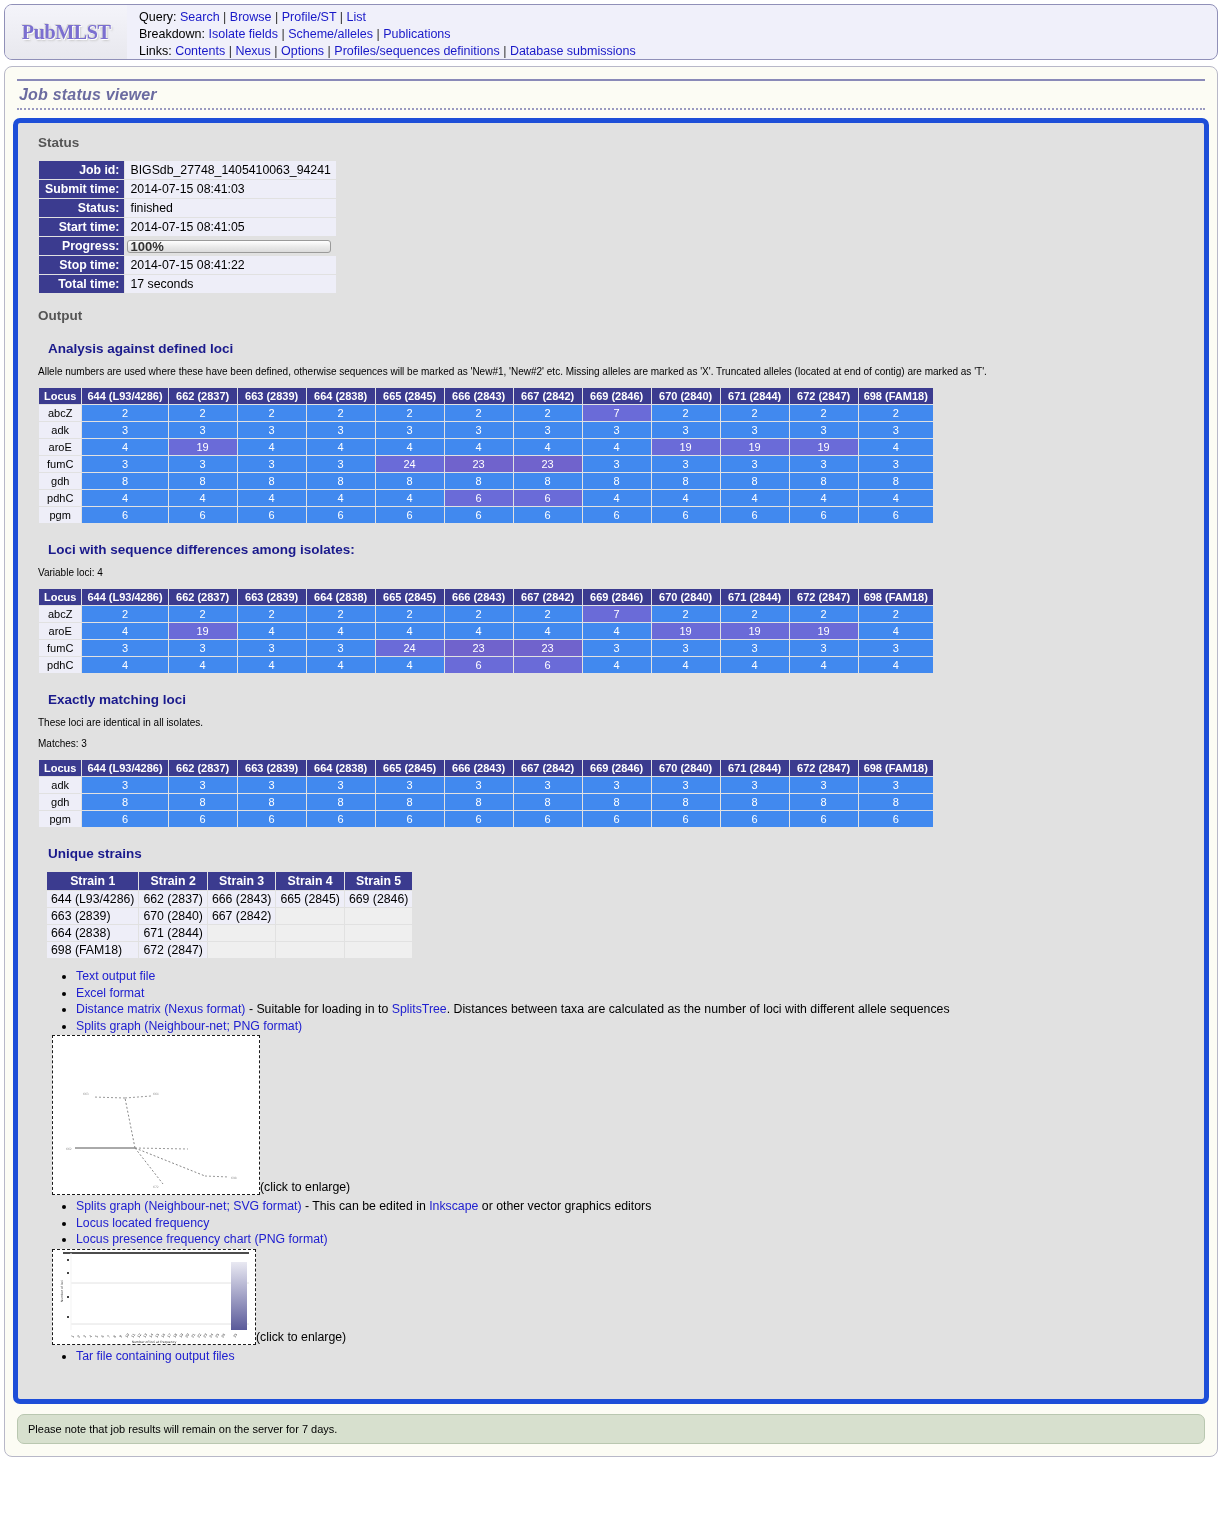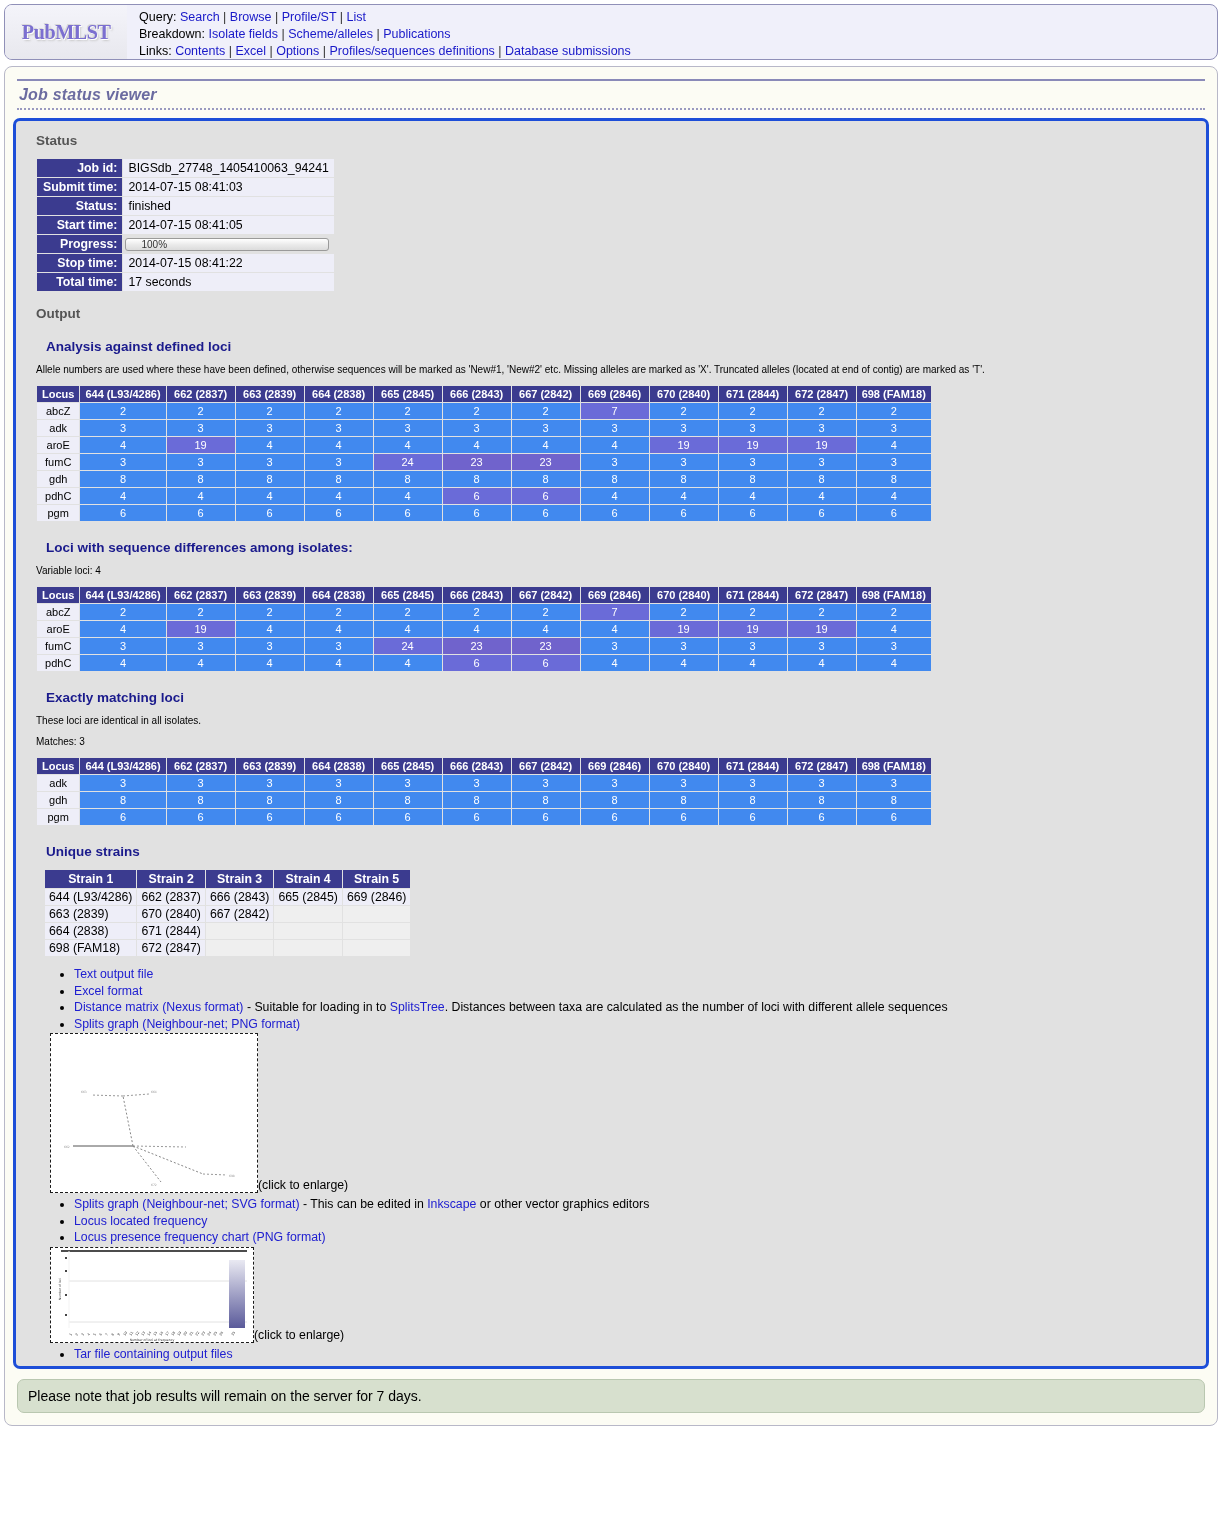--- a/index.html
+++ b/index.html
@@ -67,24 +67,24 @@
     margin: 5px 0 4px 6px;
     letter-spacing: 0.2px;
   }
   .title-rule-bot {
     border-top: 2px dotted #9a9ac0;
     margin: 0 4px 8px 4px;
   }
 
   
   .content-box {
-    border: 3px solid #1d4ed8;
+    border: 5px solid #1d4ed8;
     border-radius: 7px;
     background: #e1e1e1;
-    padding: 12px 10px 3px 10px;
+    padding: 12px 10px 34px 10px;
     box-sizing: border-box;
   }
   h2.section {
     font-size: 13.5px;
     font-weight: bold;
     color: #555555;
     margin: 0 0 10px 10px;
   }
   h2.section.output { margin-top: 14px; }
   h3.sub {
@@ -124,23 +124,23 @@
     width: 204px;
     height: 13px;
     border: 1px solid #9a9a9a;
     border-radius: 3px;
     background: linear-gradient(180deg,#ffffff 0%,#e9e9e9 55%,#dcdcdc 100%);
     position: relative;
     box-sizing: border-box;
   }
   .progress-label {
     position: absolute;
-    left: 15px; top: 0px;
-    font-size: 10px;
-    font-weight: normal;
+    left: 2px; top: 0px;
+    font-size: 13px;
+    font-weight: bold;
     color: #333;
     line-height: 12px;
   }
 
   
   table.matrix {
     border-collapse: separate;
     border-spacing: 1px;
     margin-left: 10px;
     font-size: 11px;
@@ -222,21 +222,21 @@
     padding-bottom: 1px;
   }
 
   
   .note-box {
     margin: 10px 4px 4px 4px;
     border: 1px solid #b9c7b0;
     border-radius: 7px;
     background: #d7e0ce;
     padding: 8px 10px;
-    font-size: 14px;
+    font-size: 11px;
     color: #000;
     box-sizing: border-box;
   }
 </style>
 </head>
 <body>
 
 <div class="nav-bar">
   <div class="logo">
     <span class="logo-text">PubMLST</span>
@@ -245,21 +245,21 @@
     <div>
       <span>Query:</span>
       <a href="#">Search</a><span class="sep"> | </span><a href="#">Browse</a><span class="sep"> | </span><a href="#">Profile/ST</a><span class="sep"> | </span><a href="#">List</a>
     </div>
     <div>
       <span>Breakdown:</span>
       <a href="#">Isolate fields</a><span class="sep"> | </span><a href="#">Scheme/alleles</a><span class="sep"> | </span><a href="#">Publications</a>
     </div>
     <div>
       <span>Links:</span>
-      <a href="#">Contents</a><span class="sep"> | </span><a href="#">Excel</a><span class="sep"> | </span><a href="#">Options</a><span class="sep"> | </span><a href="#">Profiles/sequences definitions</a><span class="sep"> | </span><a href="#">Database submissions</a>
+      <a href="#">Contents</a><span class="sep"> | </span><a href="#">Nexus</a><span class="sep"> | </span><a href="#">Options</a><span class="sep"> | </span><a href="#">Profiles/sequences definitions</a><span class="sep"> | </span><a href="#">Database submissions</a>
     </div>
   </div>
 </div>
 
 <div class="page-frame">
   <div class="title-rule-top"></div>
   <div class="page-title">Job status viewer</div>
   <div class="title-rule-bot"></div>
 
   <div class="content-box">

